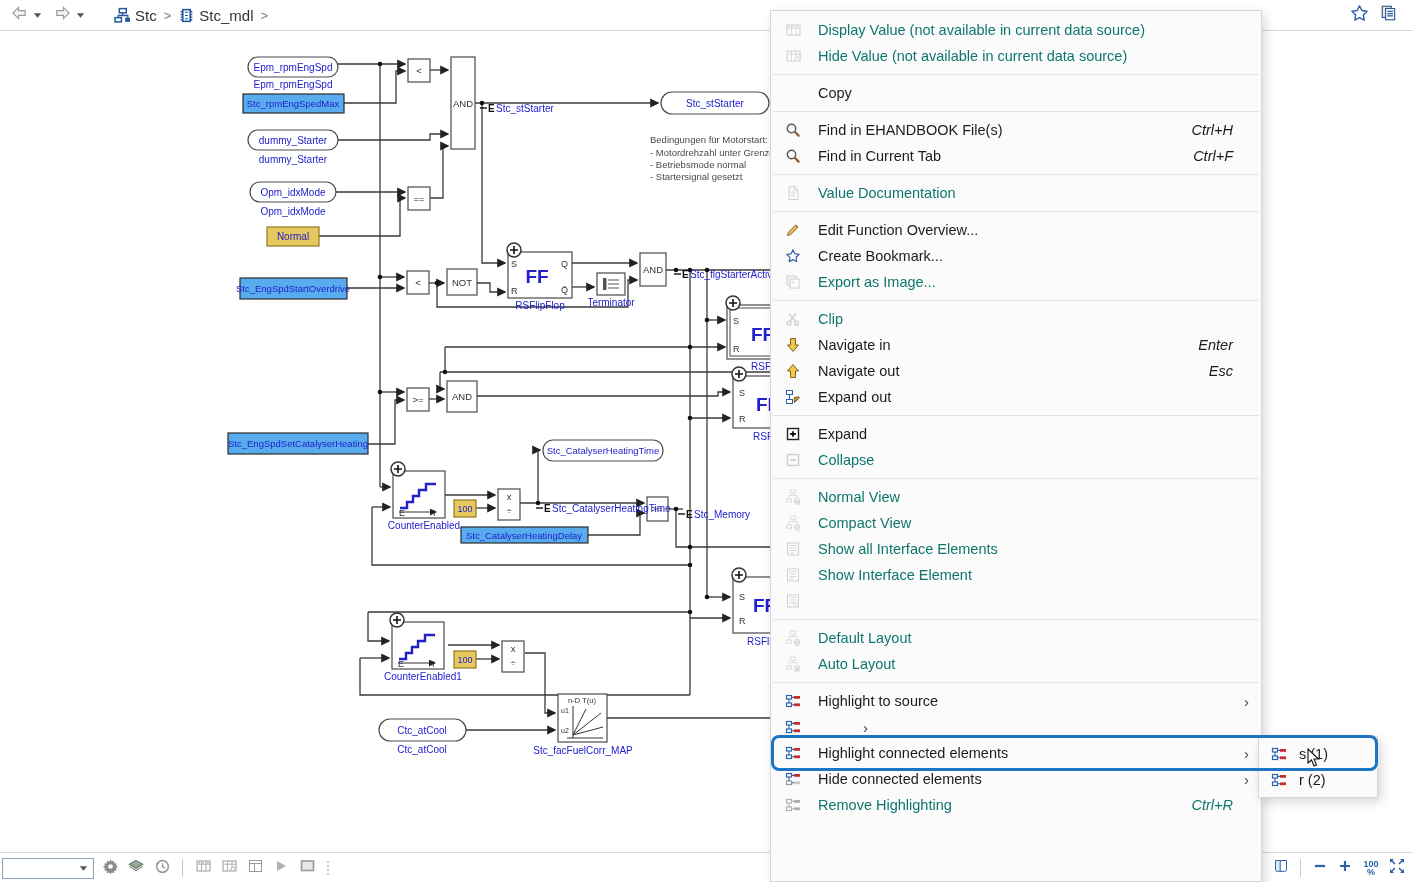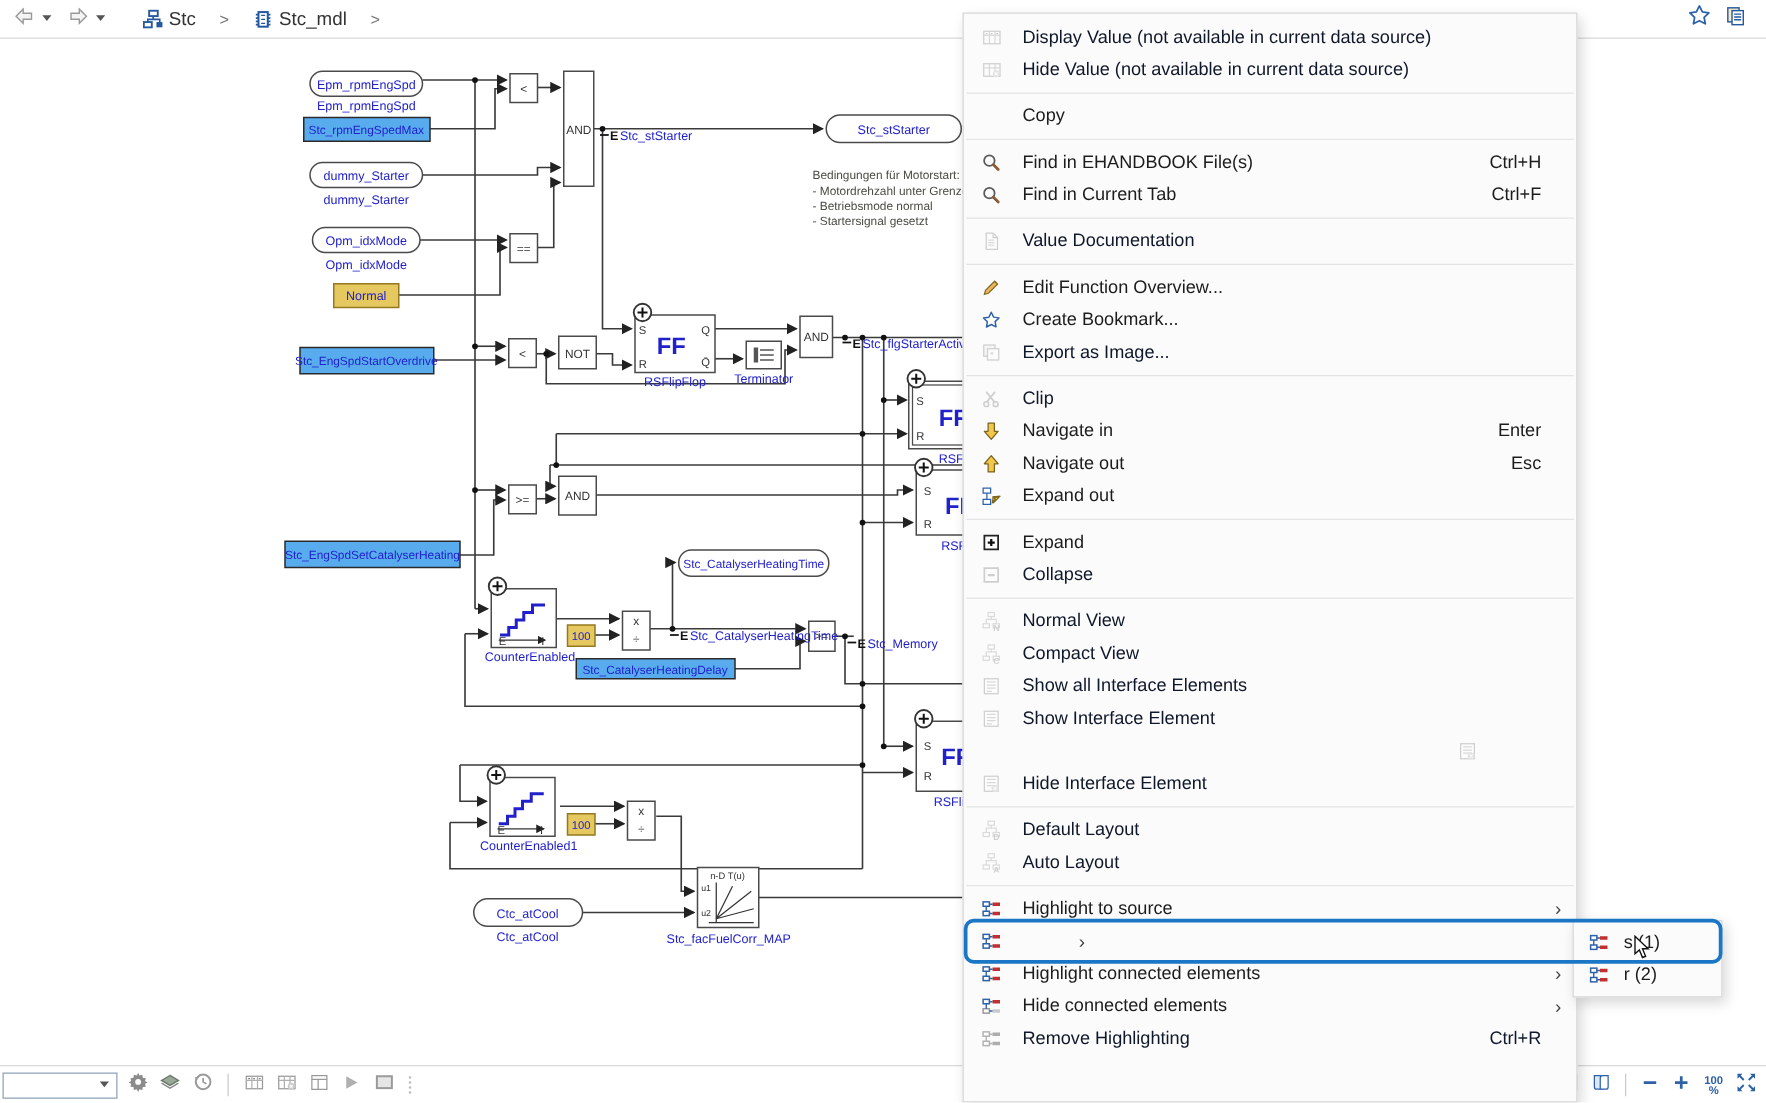--- a/index.html
+++ b/index.html
@@ -3,21 +3,21 @@
 <meta charset="utf-8">
 <style>
   html,body{margin:0;padding:0;}
   body{width:1413px;height:882px;position:relative;overflow:hidden;background:#fff;
        font-family:"Liberation Sans",sans-serif;-webkit-font-smoothing:antialiased;}
   
   #topbar{position:absolute;left:0;top:0;width:1413px;height:30px;background:#fff;
           border-bottom:1px solid #d9d9d9;display:flex;align-items:center;z-index:5;}
   .nav-btn{display:flex;align-items:center;margin-left:10px;}
   .nav-caret{margin-left:3px;}
-  #crumbs{display:flex;align-items:center;margin-left:28px;font-size:15px;color:#333;gap:12px;}
+  #crumbs{display:flex;align-items:center;margin-left:28px;font-size:15px;color:#333;}
   .crumb{display:flex;align-items:center;}
   .crumb .ci{margin-right:4px;display:flex;}
   .crumb-sep{color:#777;margin:0 7px;font-size:13px;}
   #topbar-right{margin-left:auto;display:flex;align-items:center;gap:10px;margin-right:14px;}
   
   #statusbar{position:absolute;left:0;top:852px;width:1413px;height:30px;background:#fff;
              border-top:1px solid #d9d9d9;display:flex;align-items:center;z-index:5;}
   #sb-left{display:flex;align-items:center;gap:6px;padding-left:2px;}
   #sb-right{margin-left:auto;display:flex;align-items:center;gap:5px;padding-right:6px;}
   .sb-dropdown{width:86px;height:19px;border:1px solid #8fa3b8;background:#fff;display:flex;
@@ -38,26 +38,26 @@
   .iface{fill:#58acee;stroke:#2a2a2a;stroke-width:1.2;}
   .const{fill:#e5c860;stroke:#94791f;stroke-width:1.2;}
   .optxt{fill:#333;font-size:9.5px;text-anchor:middle;}
   .lbl{font-size:10px;text-anchor:middle;}
   .anno{fill:#4a4a44;font-size:9.5px;}
   
   #context-menu{position:absolute;left:770px;top:10px;width:492px;height:872px;background:#fbfbfb;
                 border:1px solid #d6d6d6;box-shadow:3px 4px 10px rgba(0,0,0,.16);box-sizing:border-box;
                 padding-top:6px;z-index:10;font-size:14.5px;color:#1c1c1c;}
   .menu-item{height:26px;display:flex;align-items:center;padding:0 12px 0 12px;white-space:nowrap;}
-  .menu-item.disabled{color:#0f172a;justify-content:flex-end;}
+  .menu-item.disabled{color:#0f766e;}
   .menu-item.disabled .mi-icon{opacity:.45;filter:grayscale(1);}
   .mi-icon{width:20px;height:16px;display:flex;justify-content:center;align-items:center;
            margin-right:15px;flex:none;}
   .mi-label{flex:1;overflow:hidden;}
-  .mi-shortcut{margin-left:34px;}
+  .mi-shortcut{margin-left:34px;font-style:italic;}
   .mi-arrow{width:16px;text-align:right;color:#444;font-size:15px;}
   .menu-sep{height:1px;background:#e4e4e4;margin:5px 2px;}
   
   #submenu{position:absolute;left:1258px;top:746px;width:120px;background:#fbfbfb;
            border:1px solid #d6d6d6;box-shadow:3px 4px 10px rgba(0,0,0,.16);box-sizing:border-box;
            padding:4px 0;z-index:20;font-size:14.5px;color:#1c1c1c;}
   .sub-item{height:26px;display:flex;align-items:center;padding:0 10px;}
   .sub-item .mi-icon{margin-right:10px;}
   
   #highlight-ring{position:absolute;border:3px solid #1b76c5;border-radius:8px;z-index:40;
@@ -663,33 +663,20 @@
         <svg width="16" height="16" viewBox="0 0 16 16">
           <rect x="2.5" y="2" width="11" height="12" fill="#fff" stroke="#9a9a9a"></rect>
           <path d="M4.5 4.5h7M4.5 7h7M4.5 9.5h7" stroke="#b0b0b0"></path>
           <circle cx="11" cy="11.8" r="2.8" fill="#c9c9c9"></circle>
           <path d="M9.9 10.7l2.2 2.2M12.1 10.7l-2.2 2.2" stroke="#fff"></path>
         </svg>
       </span>
       <span class="mi-shortcut"></span>
       <span class="mi-arrow"></span>
     </div>
-    <div class="menu-item disabled">
-      <span class="mi-icon">
-        <svg width="16" height="16" viewBox="0 0 16 16">
-          <rect x="2.5" y="2" width="11" height="12" fill="#fff" stroke="#9a9a9a"></rect>
-          <path d="M4.5 4.5h7M4.5 7h7M4.5 9.5h7" stroke="#b0b0b0"></path>
-          <circle cx="11" cy="11.8" r="2.8" fill="#c9c9c9"></circle>
-          <path d="M9.9 10.7l2.2 2.2M12.1 10.7l-2.2 2.2" stroke="#fff"></path>
-        </svg>
-      </span>
-      <span class="mi-label">Hide Interface Element</span>
-      <span class="mi-shortcut"></span>
-      <span class="mi-arrow"></span>
-    </div>
     <div class="menu-sep"></div>
     <div class="menu-item disabled">
       <span class="mi-icon">
         <svg width="16" height="16" viewBox="0 0 16 16">
           <path d="M8 4.2v2.3M4 10V6.5h8V10" stroke="#b5b5b5" fill="none"></path>
           <rect x="5.5" y="1" width="5" height="3.2" fill="#fff" stroke="#b5b5b5"></rect>
           <rect x="1.5" y="10" width="5" height="3.2" fill="#fff" stroke="#b5b5b5"></rect>
           <rect x="9.5" y="10" width="5" height="3.2" fill="#fff" stroke="#b5b5b5"></rect>
           <text x="9.7" y="16" font-size="7" font-weight="bold" fill="#9a9a9a">D</text>
         </svg>

